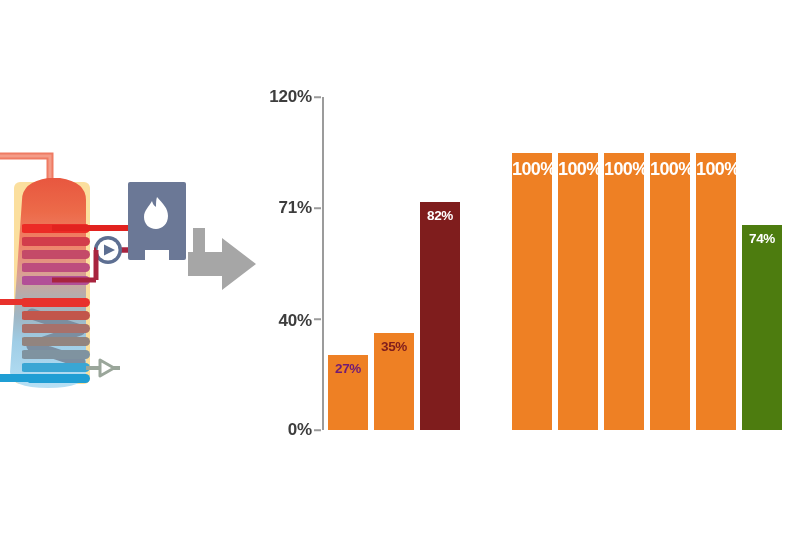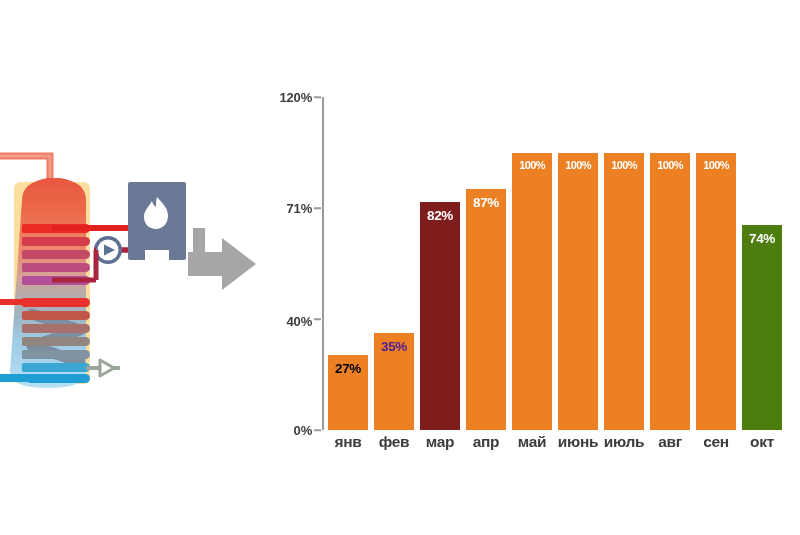--- a/index.html
+++ b/index.html
@@ -38,21 +38,21 @@
     position: absolute;
     left: 0;
     top: 0;
     width: 52px;
     height: 345px;
   }
   .y-tick-label {
     position: absolute;
     right: 10px;
     transform: translateY(-50%);
-    font-size: 13px;
+    font-size: 17px;
     font-weight: 700;
     color: #3d3d3d;
     letter-spacing: -0.2px;
     white-space: nowrap;
   }
   .y-tick-mark {
     position: absolute;
     left: 44px;
     width: 7px;
     height: 1.5px;
@@ -95,21 +95,21 @@
     top: 7px;
     left: 0;
     width: 40px;
     text-align: center;
     color: #ffffff;
     font-size: 13.5px;
     font-weight: 700;
     letter-spacing: -0.3px;
     line-height: 1;
   }
-  .bar-value.wide { font-size: 11px; letter-spacing: -0.6px; }
+  .bar-value.wide { font-size: 18px; letter-spacing: -0.6px; }
 
   .x-labels {
     position: absolute;
     left: 58px;
     top: 348px;
     width: 472px;
     height: 28px;
   }
   .x-tick-label {
     position: absolute;
@@ -233,38 +233,33 @@
       <div class="y-tick-label" style="top: 123px;">71%</div>
       <div class="y-tick-mark" style="top: 123px;"></div>
       <div class="y-tick-label" style="top: 12px;">120%</div>
       <div class="y-tick-mark" style="top: 12px;"></div>
     </div>
   <div class="axis-line"></div>
 
   <div class="plot-area" id="plot">
       <div class="bar-slot" style="left: 0px;">
         <div class="bar" style="height: 74.925px; background: rgb(238, 128, 36);">
-          <div class="bar-value" style="color: #000000;">27%</div>
+          <div class="bar-value" style="color: #701a75;">27%</div>
         </div>
       </div>
       <div class="bar-slot" style="left: 46px;">
         <div class="bar" style="height: 97.125px; background: rgb(238, 128, 36);">
-          <div class="bar-value" style="color: #4c1d95;">35%</div>
+          <div class="bar-value" style="color: #7f1d1d;">35%</div>
         </div>
       </div>
       <div class="bar-slot" style="left: 92px;">
         <div class="bar" style="height: 227.55px; background: #7f1d1d;">
           <div class="bar-value" style="color: rgb(255, 255, 255);">82%</div>
         </div>
       </div>
-      <div class="bar-slot" style="left: 138px;">
-        <div class="bar" style="height: 241.425px; background: rgb(238, 128, 36);">
-          <div class="bar-value" style="color: rgb(255, 255, 255);">87%</div>
-        </div>
-      </div>
       <div class="bar-slot" style="left: 184px;">
         <div class="bar" style="height: 277.5px; background: rgb(238, 128, 36);">
           <div class="bar-value wide" style="color: rgb(255, 255, 255);">100%</div>
         </div>
       </div>
       <div class="bar-slot" style="left: 230px;">
         <div class="bar" style="height: 277.5px; background: rgb(238, 128, 36);">
           <div class="bar-value wide" style="color: rgb(255, 255, 255);">100%</div>
         </div>
       </div>
@@ -283,26 +278,14 @@
           <div class="bar-value wide" style="color: rgb(255, 255, 255);">100%</div>
         </div>
       </div>
       <div class="bar-slot" style="left: 414px;">
         <div class="bar" style="height: 205.35px; background: #4d7c0f;">
           <div class="bar-value" style="color: rgb(255, 255, 255);">74%</div>
         </div>
       </div>
     </div>
 
-  <div class="x-labels" id="xaxis">
-      <div class="x-tick-label" style="left: -3px;">янв</div>
-      <div class="x-tick-label" style="left: 43px;">фев</div>
-      <div class="x-tick-label" style="left: 89px;">мар</div>
-      <div class="x-tick-label" style="left: 135px;">апр</div>
-      <div class="x-tick-label" style="left: 181px;">май</div>
-      <div class="x-tick-label" style="left: 227px;">июнь</div>
-      <div class="x-tick-label" style="left: 273px;">июль</div>
-      <div class="x-tick-label" style="left: 319px;">авг</div>
-      <div class="x-tick-label" style="left: 365px;">сен</div>
-      <div class="x-tick-label" style="left: 411px;">окт</div>
-    </div>
 
 </div>
 
 </body></html>

